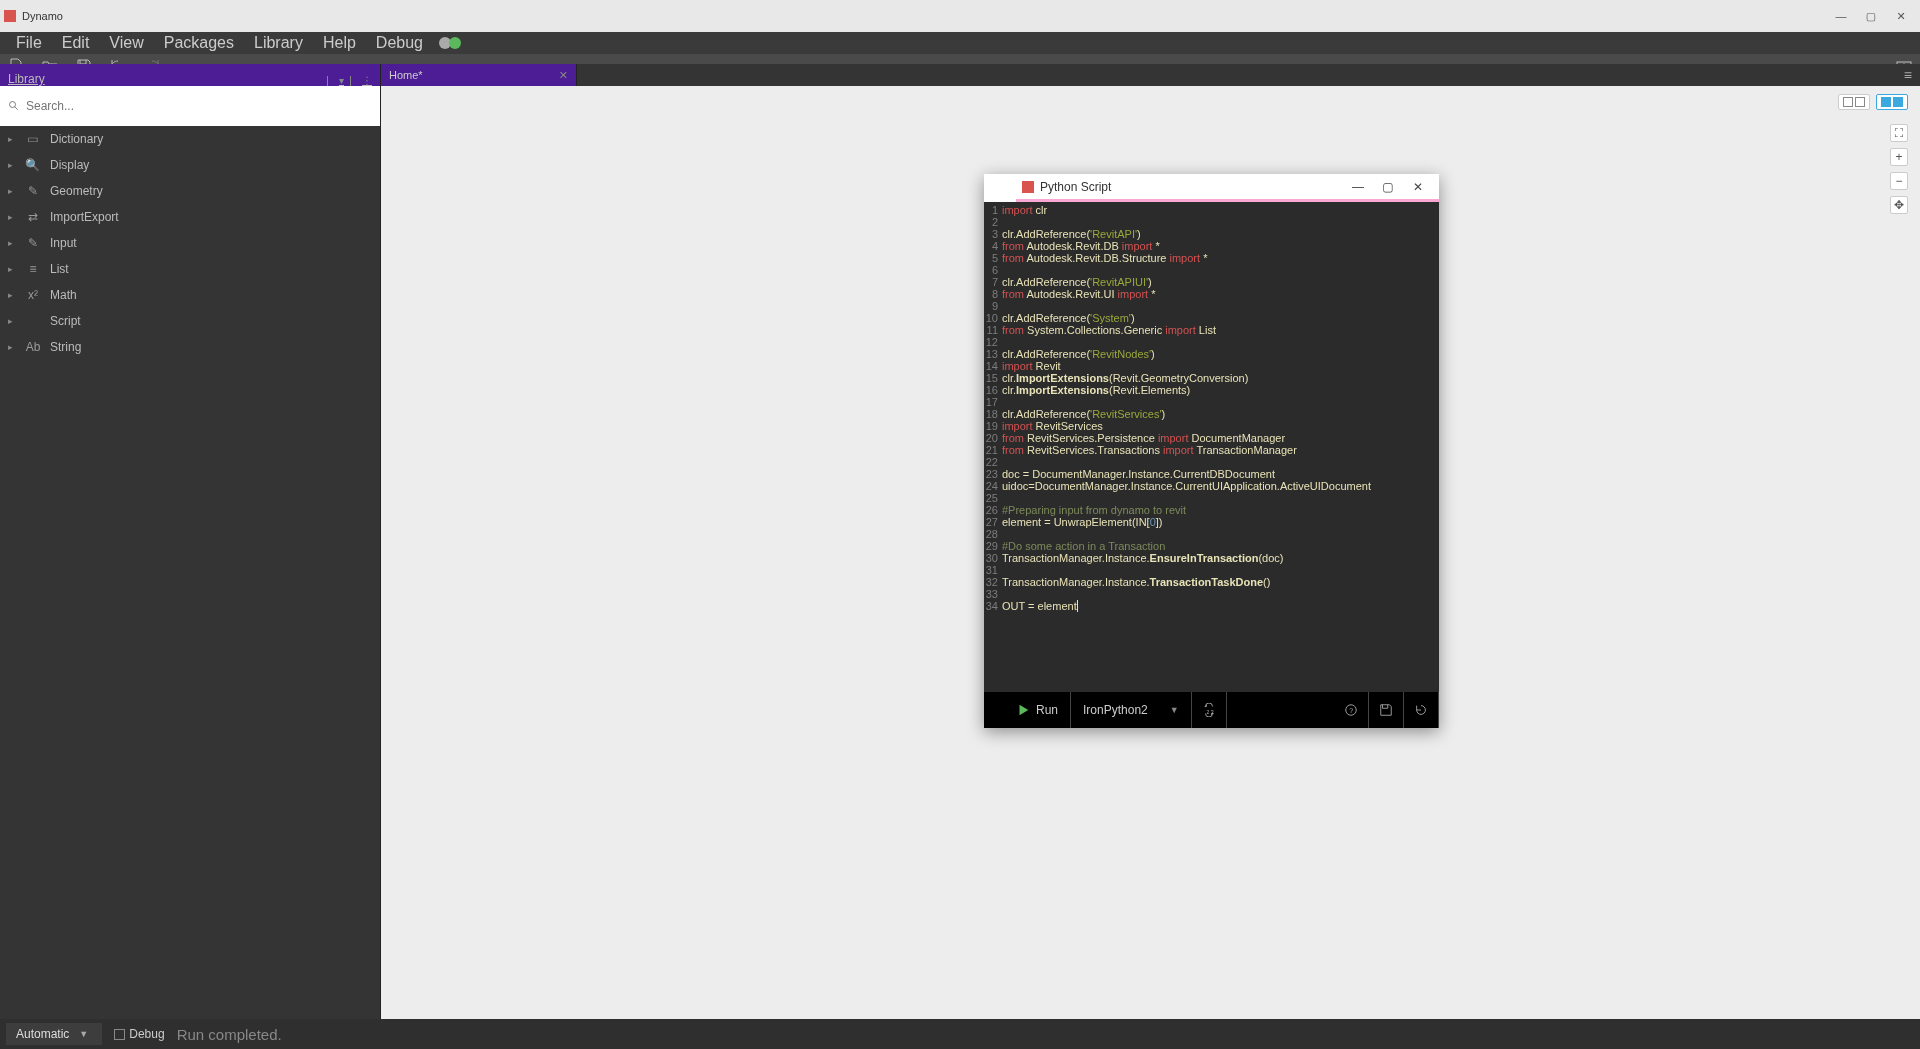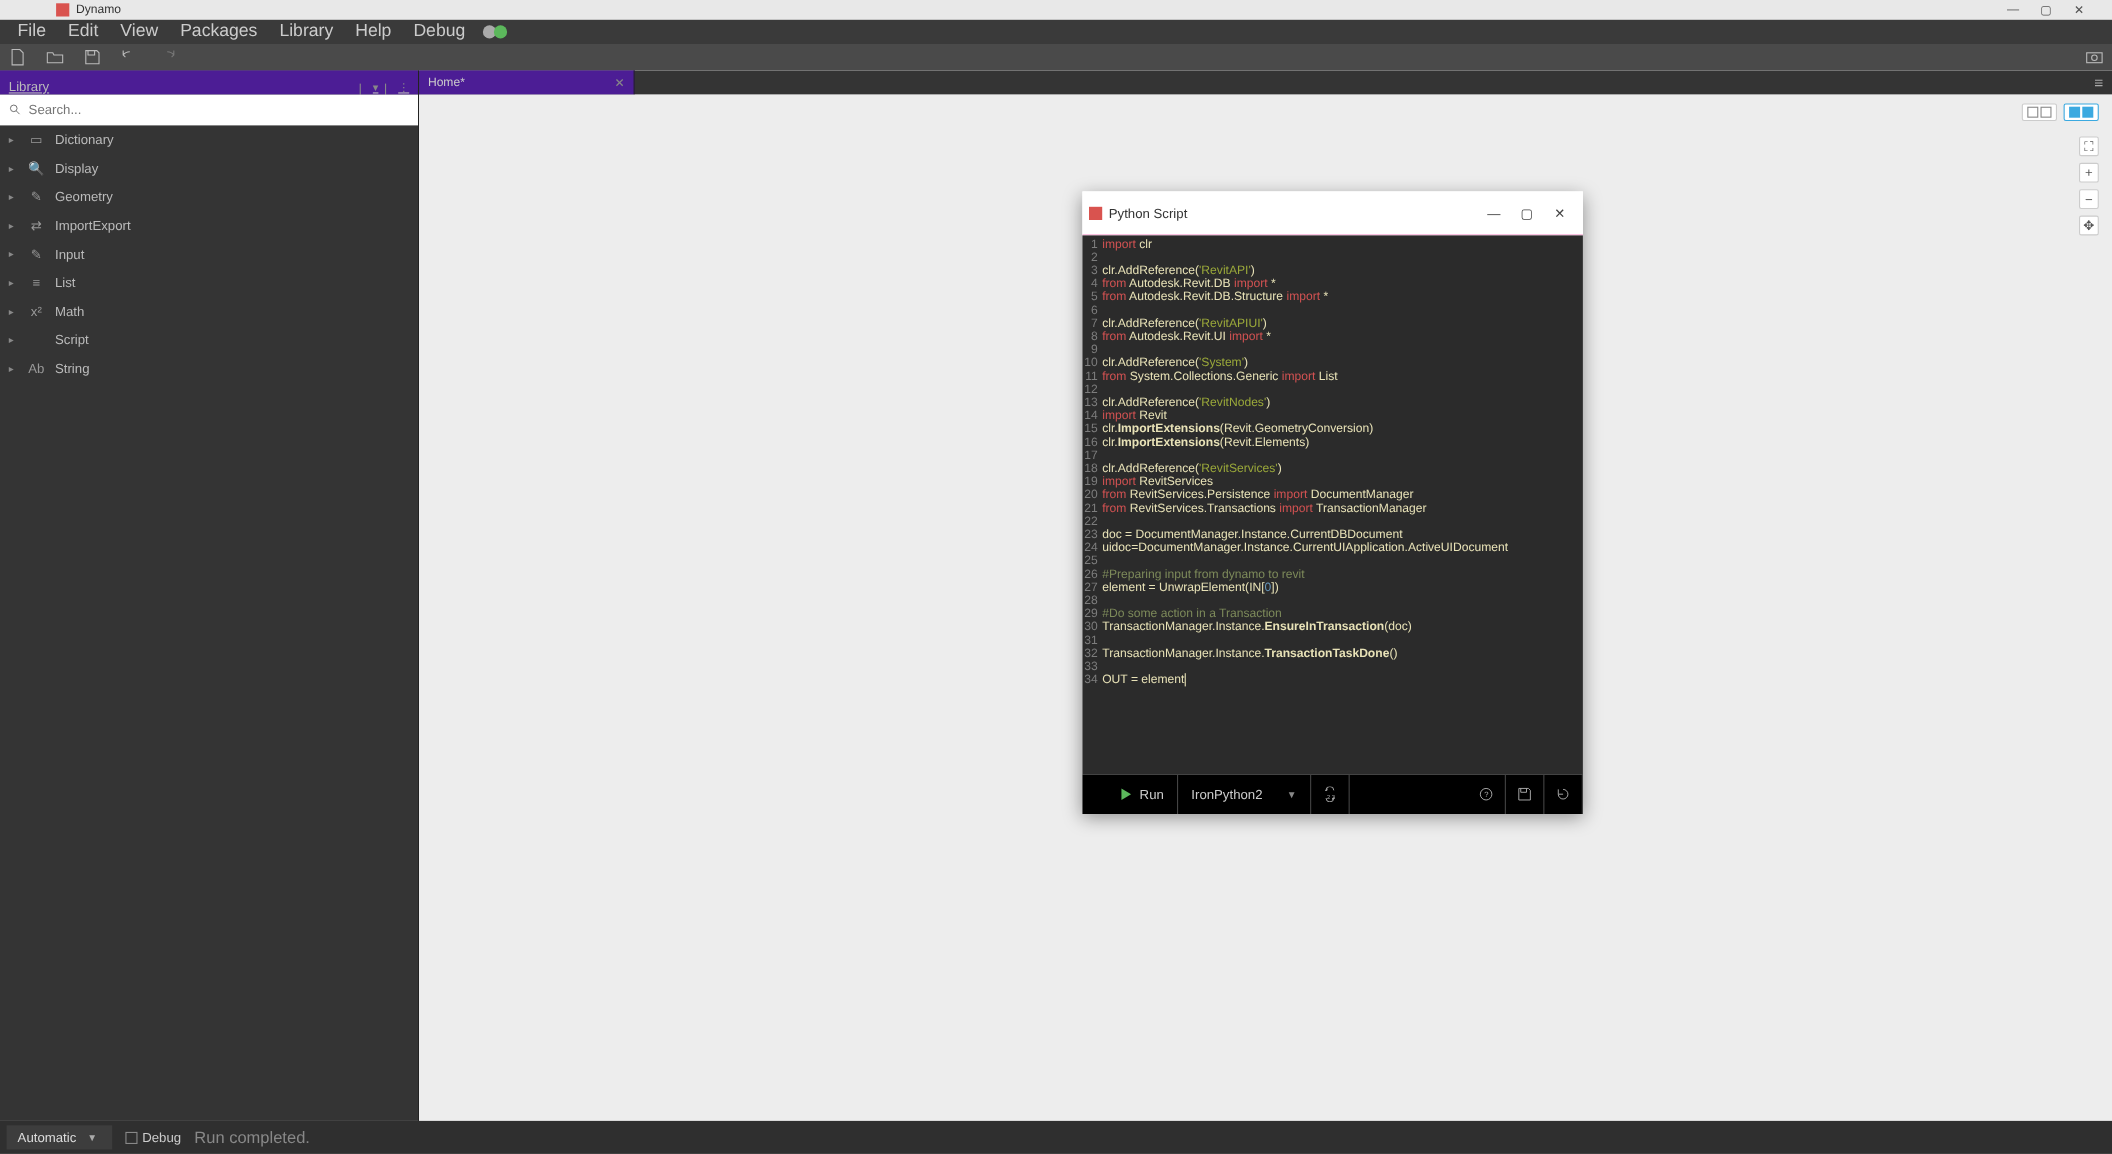--- a/index.html
+++ b/index.html
@@ -1,19 +1,19 @@
 <!DOCTYPE html>
 <html><head>
 <meta charset="utf-8">
 <style>
 * { margin: 0; padding: 0; box-sizing: border-box; font-family: "Segoe UI", Arial, sans-serif; }
 html, body { width: 100%; height: 100%; background: #e8e8e8; overflow: hidden; }
 
 
-.title-bar { height: 18px; background: #e8e8e8; display: flex; align-items: center; padding: 0 15px; font-size: 11px; color: #333; margin-left: 36px; }
+.title-bar { height: 32px; background: #e8e8e8; display: flex; align-items: center; padding: 0 4px; font-size: 11px; color: #333; }
 .title-bar .logo { width: 12px; height: 12px; background: #d9534f; margin-right: 6px; }
 .title-bar .spacer { flex: 1; }
 .title-bar .win-btn { width: 30px; text-align: center; color: #555; font-size: 11px; cursor: pointer; }
 
 
 .menu-bar { height: 22px; background: #3a3a3a; display: flex; align-items: center; padding: 0 6px; }
 .menu-bar .item { color: #ccc; font-size: 16px; padding: 0 10px; line-height: 22px; cursor: pointer; }
 .menu-bar .status { display:flex; align-items:center; gap:0; margin-left:6px; }
 .menu-bar .status .dot { width:12px; height:12px; border-radius:50%; }
 .menu-bar .status .dot.a { background:#aaa; margin-right:-2px; }
@@ -27,21 +27,21 @@
 
 
 .workspace { position: absolute; top: 64px; bottom: 30px; left:0; right:0; display:flex; }
 
 
 .library { width: 381px; background:#343434; color:#ccc; display:flex; flex-direction:column; border-right:1px solid #222; }
 .library-header { height:22px; background:#4c1d95; display:flex; align-items:flex-end; padding:0 8px; font-size:12px; color:#bbb;text-decoration:underline; }
 .library-header .spacer { flex:1; }
 .library-header .mini { width:8px; height:10px; border-left:1px solid #888; margin-left:6px; }
 .library-header .txt { font-size:10px; color:#888; margin-left:4px; }
-.search-row { background:#fff; height:28px; display:flex; align-items:center; padding:0 8px; }
+.search-row { background:#fff; height:40px; display:flex; align-items:center; padding:0 8px; }
 .search-row svg { width:12px; height:12px; fill:#555; margin-right:6px; }
 .search-row input { border:none; outline:none; flex:1; font-size:12px; color:#666; }
 .lib-item { height:26px; display:flex; align-items:center; padding:0 8px; font-size:12px; color:#bbb; cursor:pointer; }
 .lib-item .arrow { width:10px; font-size:9px; color:#888; margin-right:6px; }
 .lib-item .icon { width:18px; text-align:center; margin-right:8px; color:#999; font-size:12px; }
 
 
 .canvas-wrap { flex:1; position:relative; background:#ededed; }
 .canvas-tabbar { height:22px; background:#343434; display:flex; align-items:center; }
 .canvas-tab { height:22px; background:#4c1d95; color:#ccc; font-size:11px; padding:0 8px; display:flex; align-items:center; gap:8px; border-right:1px solid #222; }
@@ -52,21 +52,21 @@
 
 
 .view-tools-top { position:absolute; top:8px; right:12px; display:flex; gap:6px; }
 .view-toggle { background:#fff; border:1px solid #ccc; padding:2px 4px; display:flex; gap:2px; border-radius:2px; cursor:pointer; }
 .view-toggle span { width:10px; height:10px; display:inline-block; }
 .view-tools-side { position:absolute; top:38px; right:12px; display:flex; flex-direction:column; gap:6px; }
 .view-btn { width:18px; height:18px; background:#fff; border:1px solid #ccc; font-size:12px; text-align:center; line-height:16px; color:#555; cursor:pointer; border-radius:2px; }
 
 
 .python-window { position:absolute; left:603px; top:88px; width:455px; background:#fff; box-shadow:0 4px 16px rgba(0,0,0,0.4); }
-.py-title { height:40px; background:#fff; display:flex; align-items:center; padding:0 6px; border-bottom:1px solid #f9a8d4; }
+.py-title { height:28px; background:#fff; display:flex; align-items:center; padding:0 6px; border-bottom:3px solid #f9a8d4;margin-left:32px; }
 .py-title .logo { width:12px; height:12px; background:#d9534f; margin-right:6px; }
 .py-title .txt { font-size:12px; color:#333; }
 .py-title .spacer { flex:1; }
 .py-title .wbtn { width:30px; text-align:center; font-size:12px; color:#444; cursor:pointer; }
 .py-code { background:#2b2b2b; font-family:Consolas,monospace; font-size:11px; line-height:12px; padding:2px 0; min-height:490px; }
 .py-line { display:flex; white-space:pre; }
 .py-line .ln { width:18px; text-align:right; color:#7d7d7d; padding-right:4px; flex-shrink:0; user-select:none; }
 .py-line .code { color:#e8e2b7; flex:1; padding-right:6px; }
 
 .py-footer { height:36px; background:#000; display:flex; align-items:center;padding-left:20px; }

